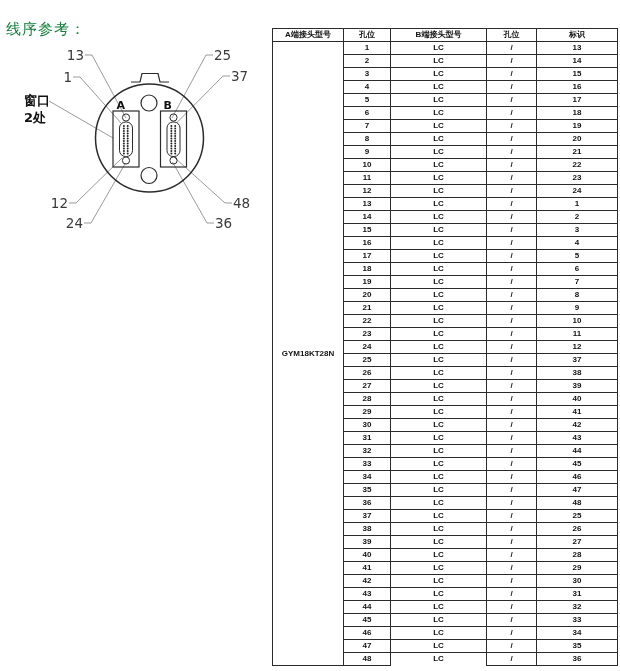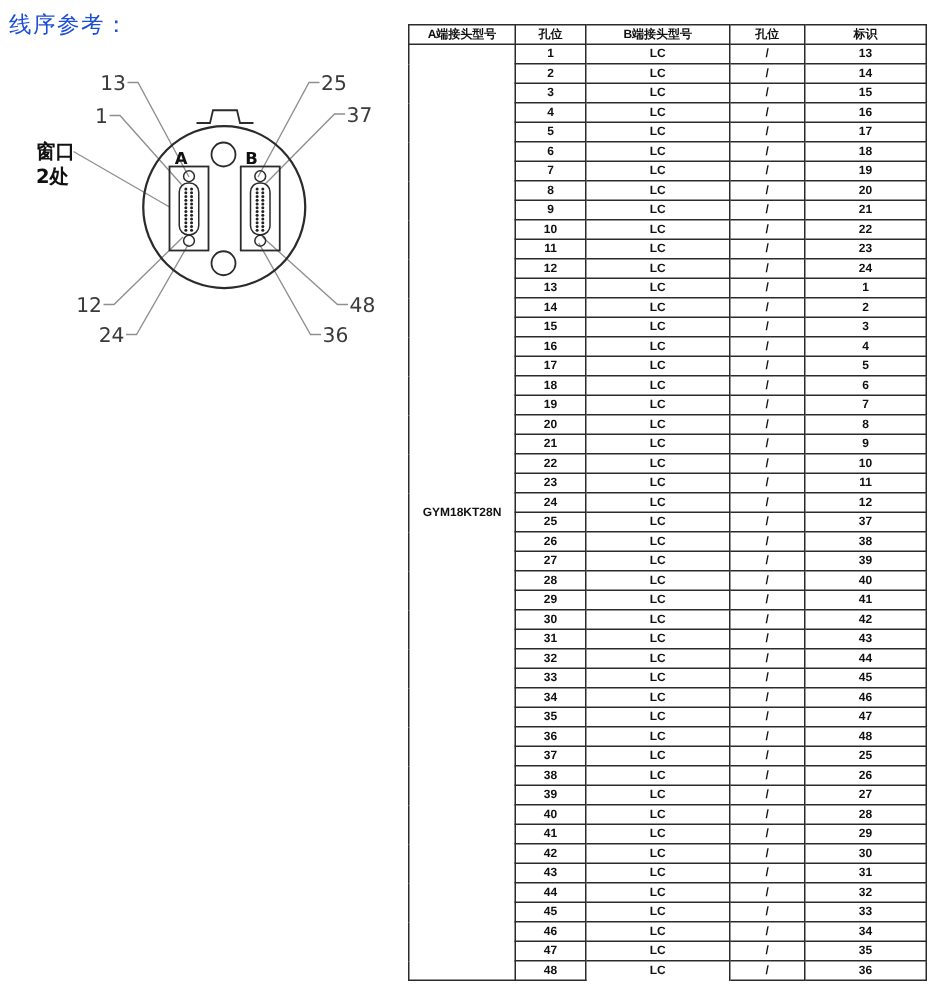--- a/index.html
+++ b/index.html
@@ -1,26 +1,26 @@
 <!DOCTYPE html>
 <html><head>
 <meta charset="utf-8">
 <style>
   html,body{margin:0;padding:0;}
   body{
     width:620px;height:671px;background:#ffffff;position:relative;overflow:hidden;
     font-family:"Liberation Sans",sans-serif;color:#000;
   }
   .page-title{
-    position:absolute;left:6px;top:7px;
+    position:absolute;left:6px;top:20px;
     font-family:"DejaVu Serif",serif;
-    font-size:15px;letter-spacing:1px;color:#1d4ed8;white-space:nowrap;
+    font-size:15px;letter-spacing:1px;color:#15803d;white-space:nowrap;
   }
   .diagram-svg{position:absolute;left:0;top:0;}
-  .wire-table-wrap{position:absolute;left:272px;top:16px;}
+  .wire-table-wrap{position:absolute;left:272px;top:28px;}
   table.wire-table{
     border-collapse:collapse;table-layout:fixed;width:345px;
     font-family:"Liberation Sans",sans-serif;font-size:8px;font-weight:bold;color:#111;
   }
   table.wire-table th, table.wire-table td{
     border:1px solid #2b2b2b;text-align:center;vertical-align:middle;
     padding:0;height:12px;line-height:12px;overflow:hidden;white-space:nowrap;
   }
   table.wire-table td.no-bottom{border-bottom-color:transparent;}
   

